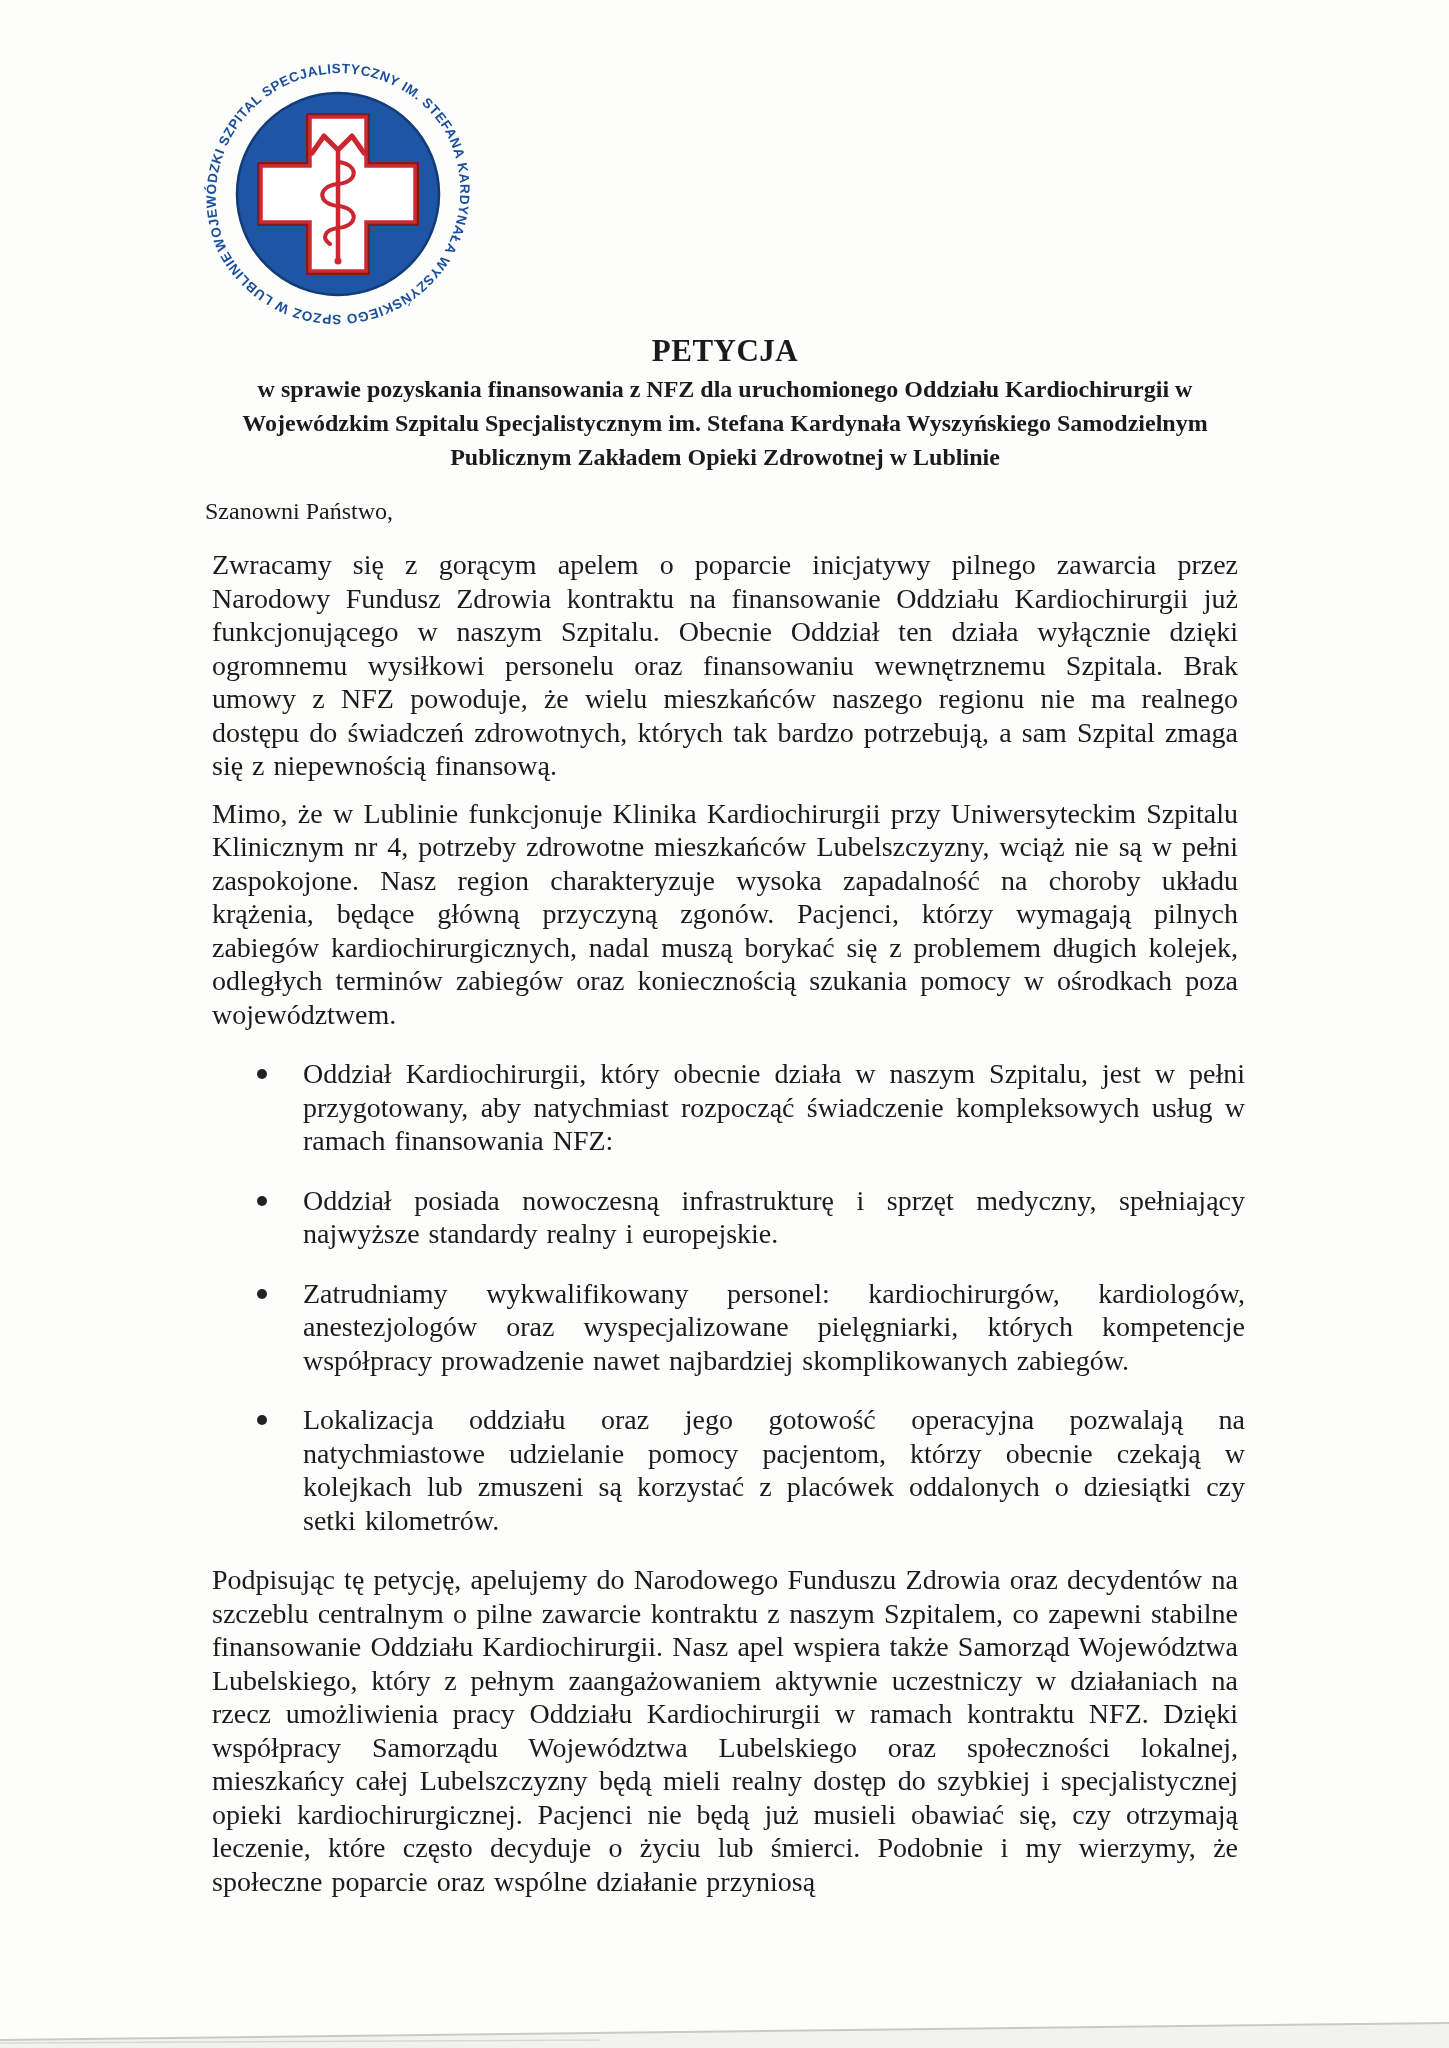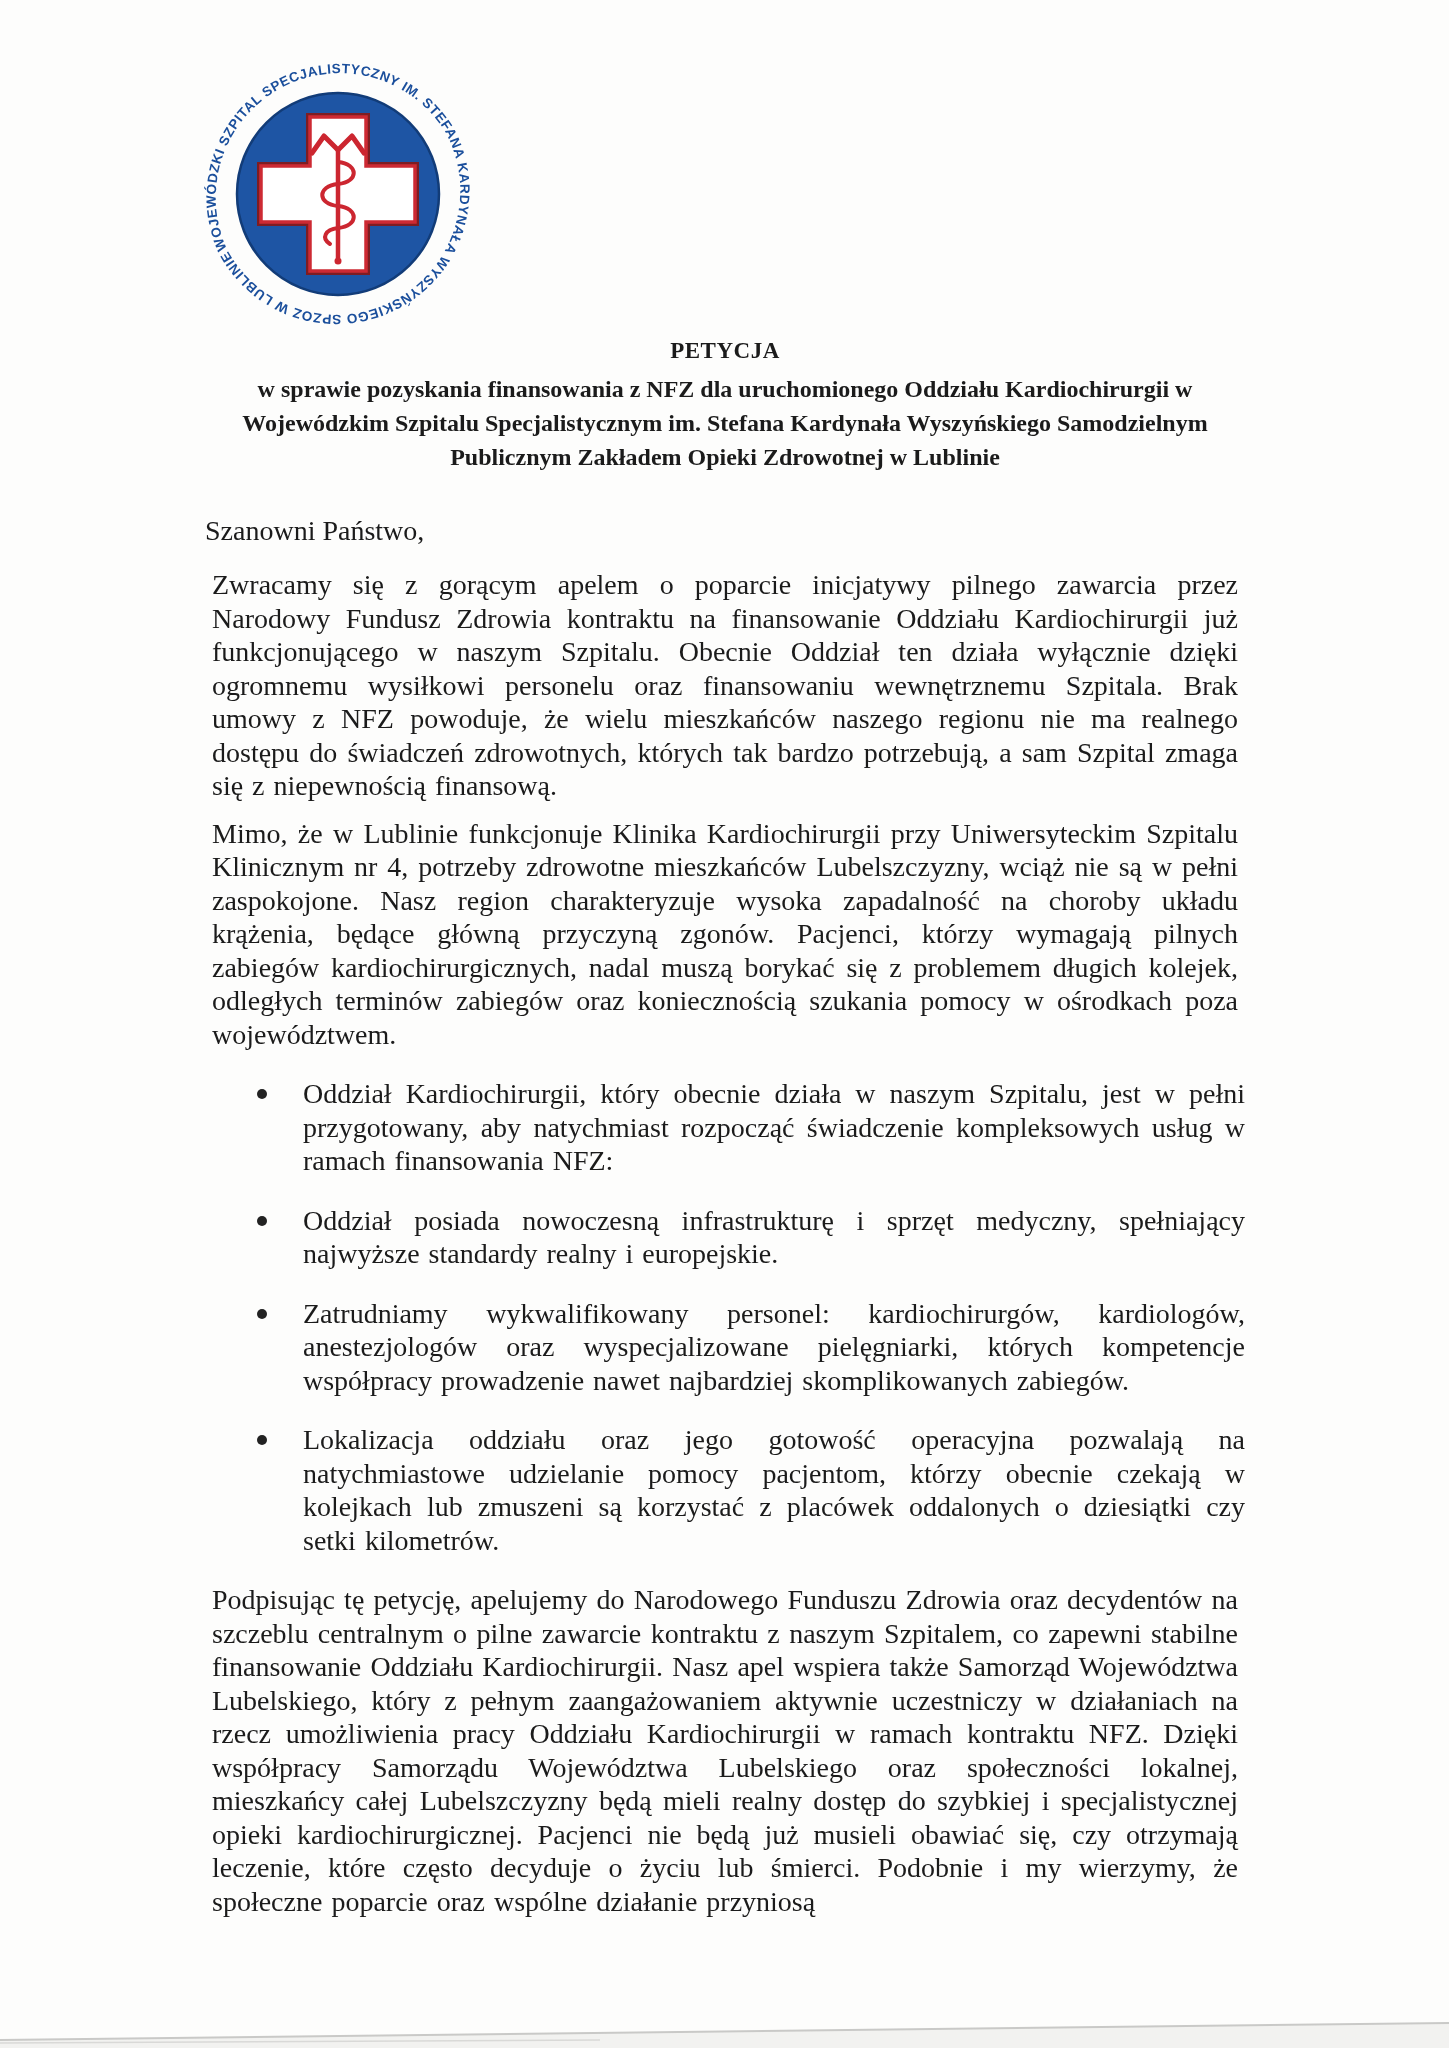--- a/index.html
+++ b/index.html
@@ -25,35 +25,35 @@
   }
   .content {
     position: absolute;
     left: 205px;
     top: 332px;
     width: 1040px;
   }
   .doc-title {
     text-align: center;
     font-weight: bold;
-    font-size: 23px;
+    font-size: 31px;
     line-height: 37px;
     letter-spacing: 0.5px;
   }
   .doc-subtitle {
     text-align: center;
     font-weight: bold;
     font-size: 24px;
     line-height: 34px;
     max-width: 980px;
     margin: 3px auto 0 auto;
   }
   .salutation {
-    margin-top: 40px;
-    font-size: 28px;
+    margin-top: 20px;
+    font-size: 24px;
     line-height: 34px;
   }
   .para {
     margin: 7px;
     margin-top: 20px;
     font-size: 28px;
     line-height: 33.5px;
     text-align: justify;
     word-spacing: 2px;
   }

